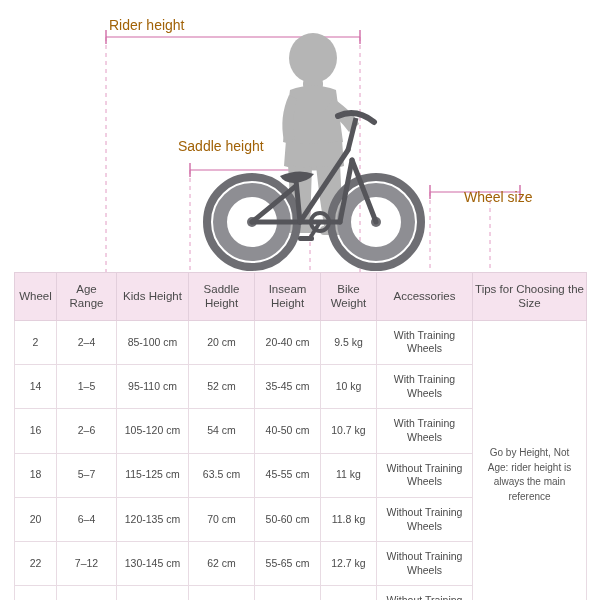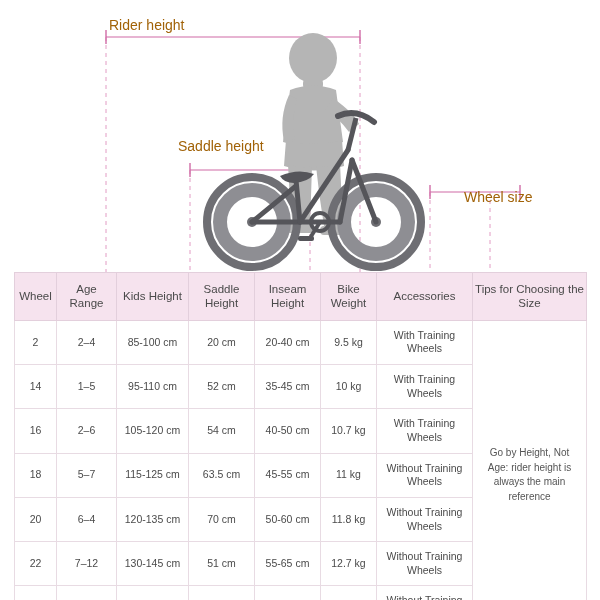--- a/index.html
+++ b/index.html
@@ -218,21 +218,21 @@
         <td>120-135 cm</td>
         <td>70 cm</td>
         <td>50-60 cm</td>
         <td>11.8 kg</td>
         <td>Without Training Wheels</td>
       </tr>
       <tr>
         <td>22</td>
         <td>7–12</td>
         <td>130-145 cm</td>
-        <td>51 cm</td>
+        <td>62 cm</td>
         <td>55-65 cm</td>
         <td>12.7 kg</td>
         <td>Without Training Wheels</td>
       </tr>
       <tr>
         <td>24</td>
         <td>8–12</td>
         <td>140-155 cm</td>
         <td>82.5 cm</td>
         <td>60-70 cm</td>

